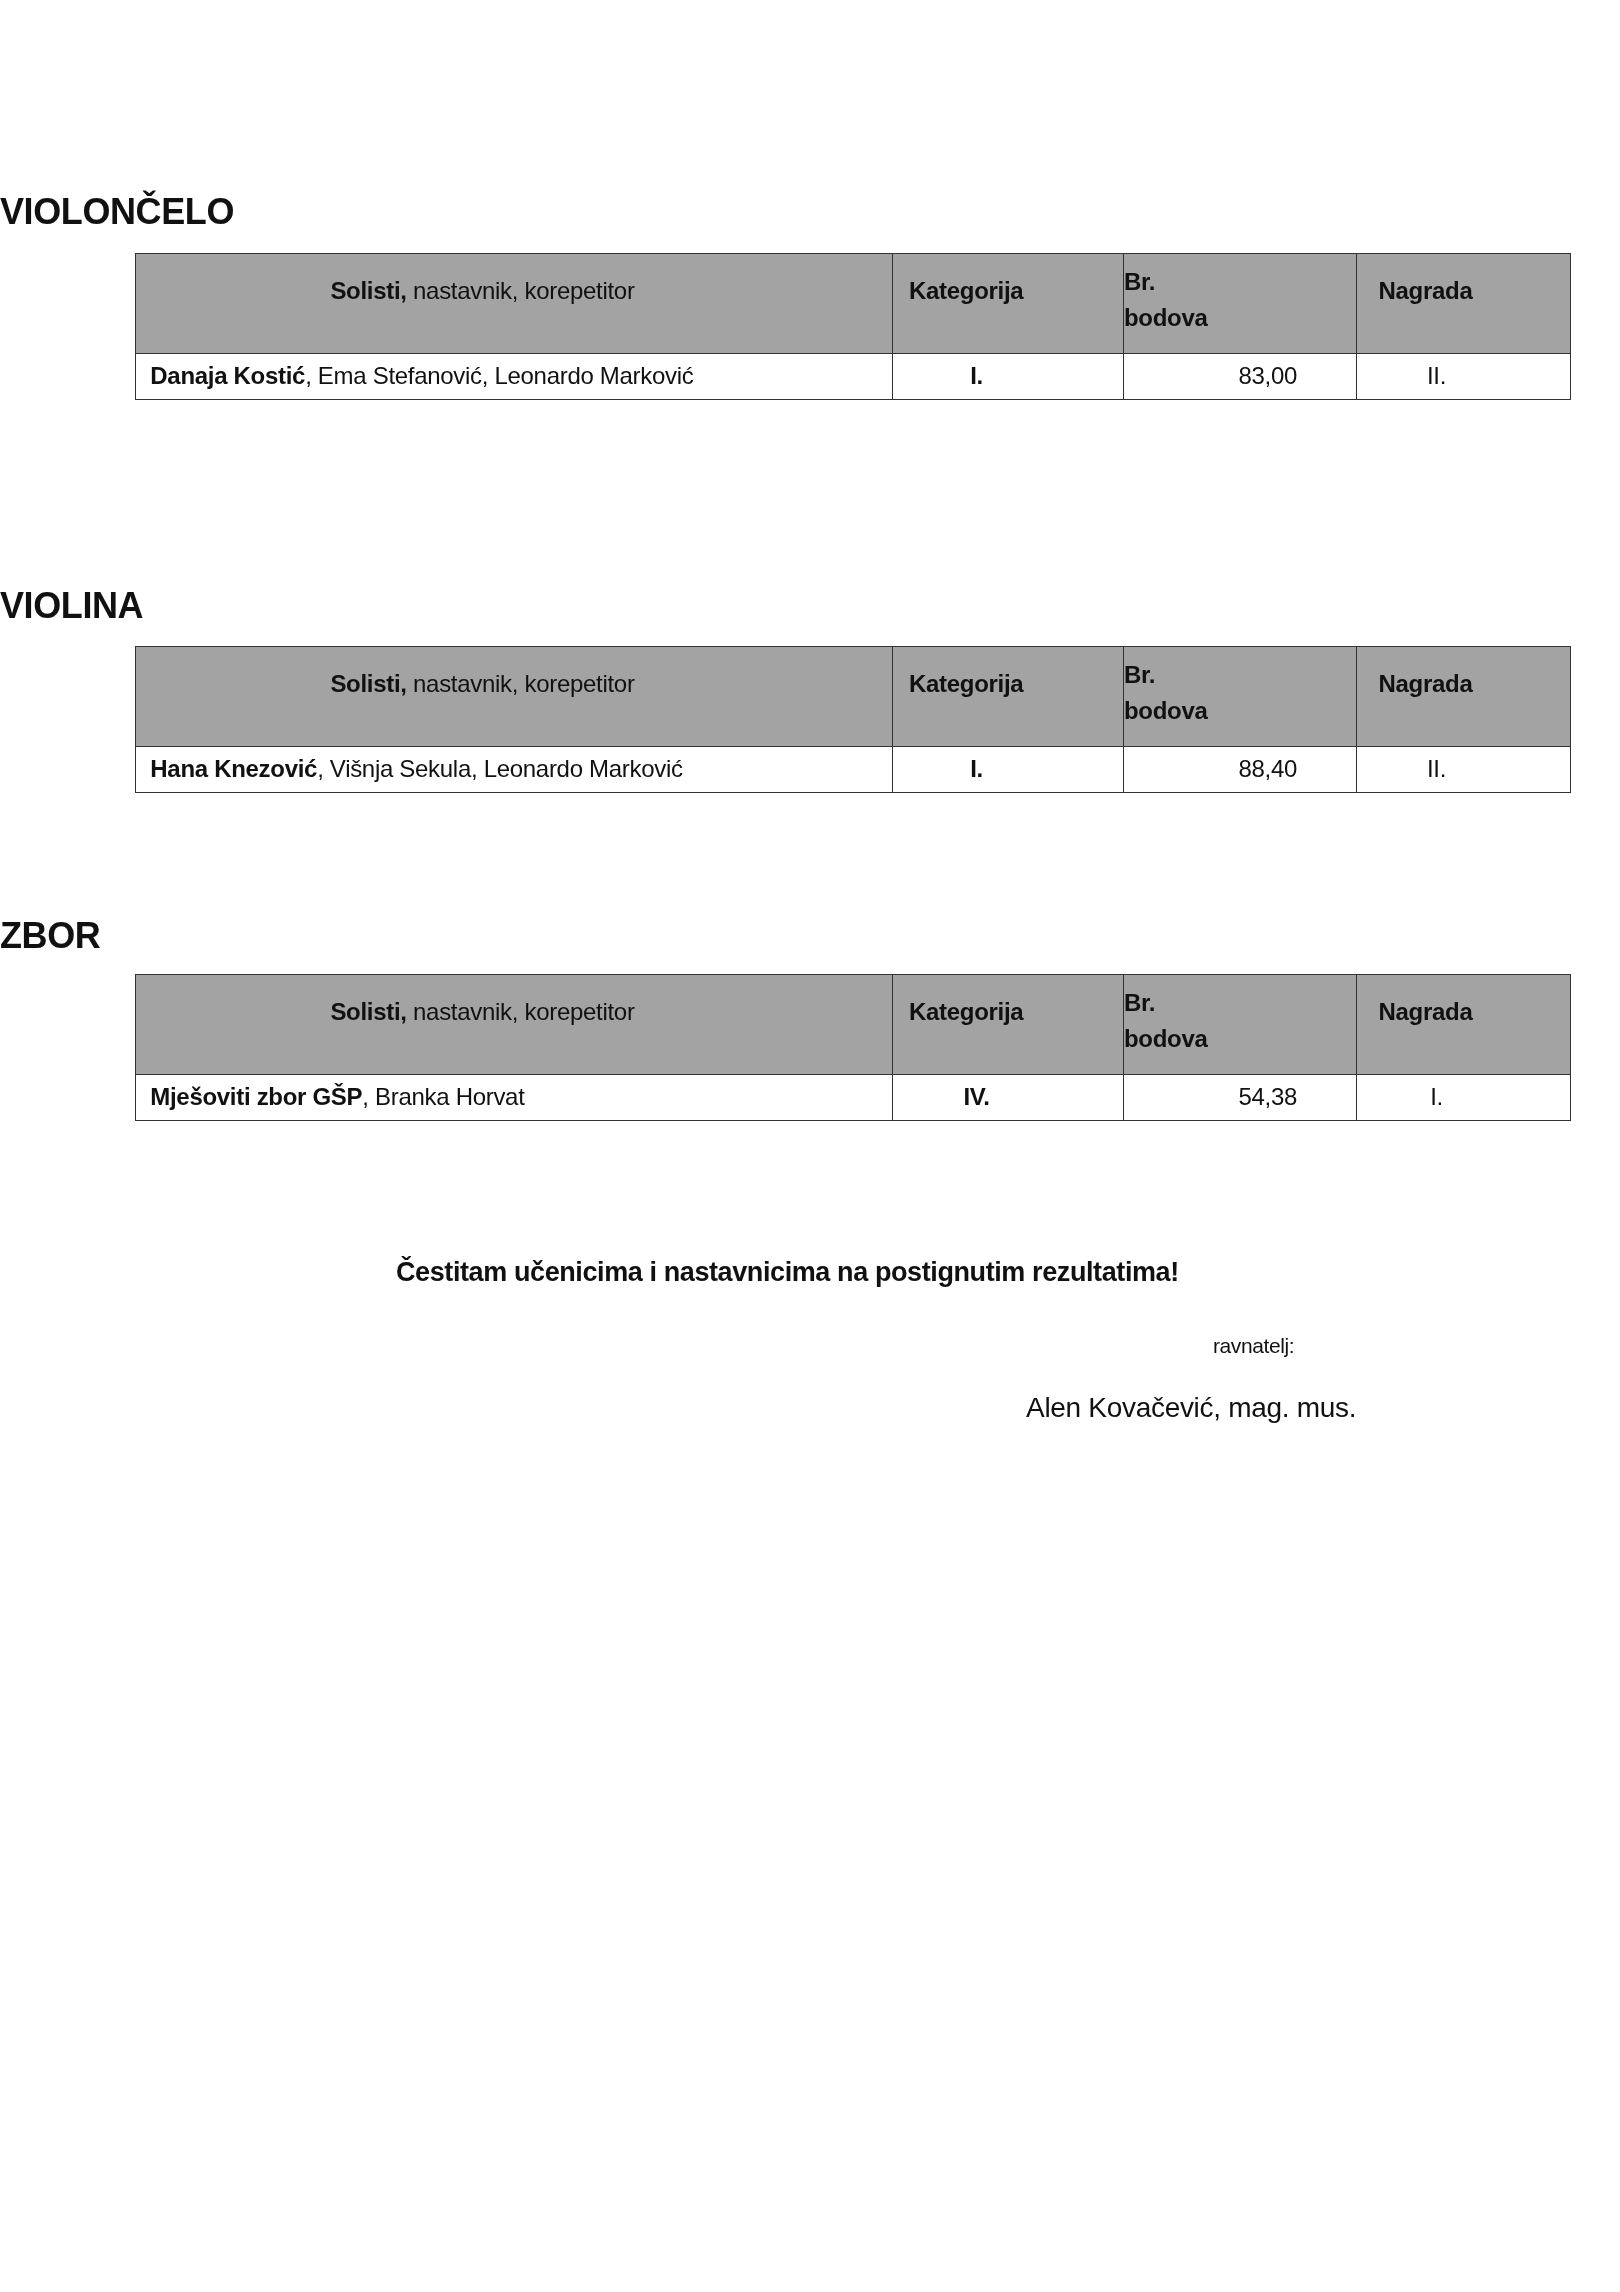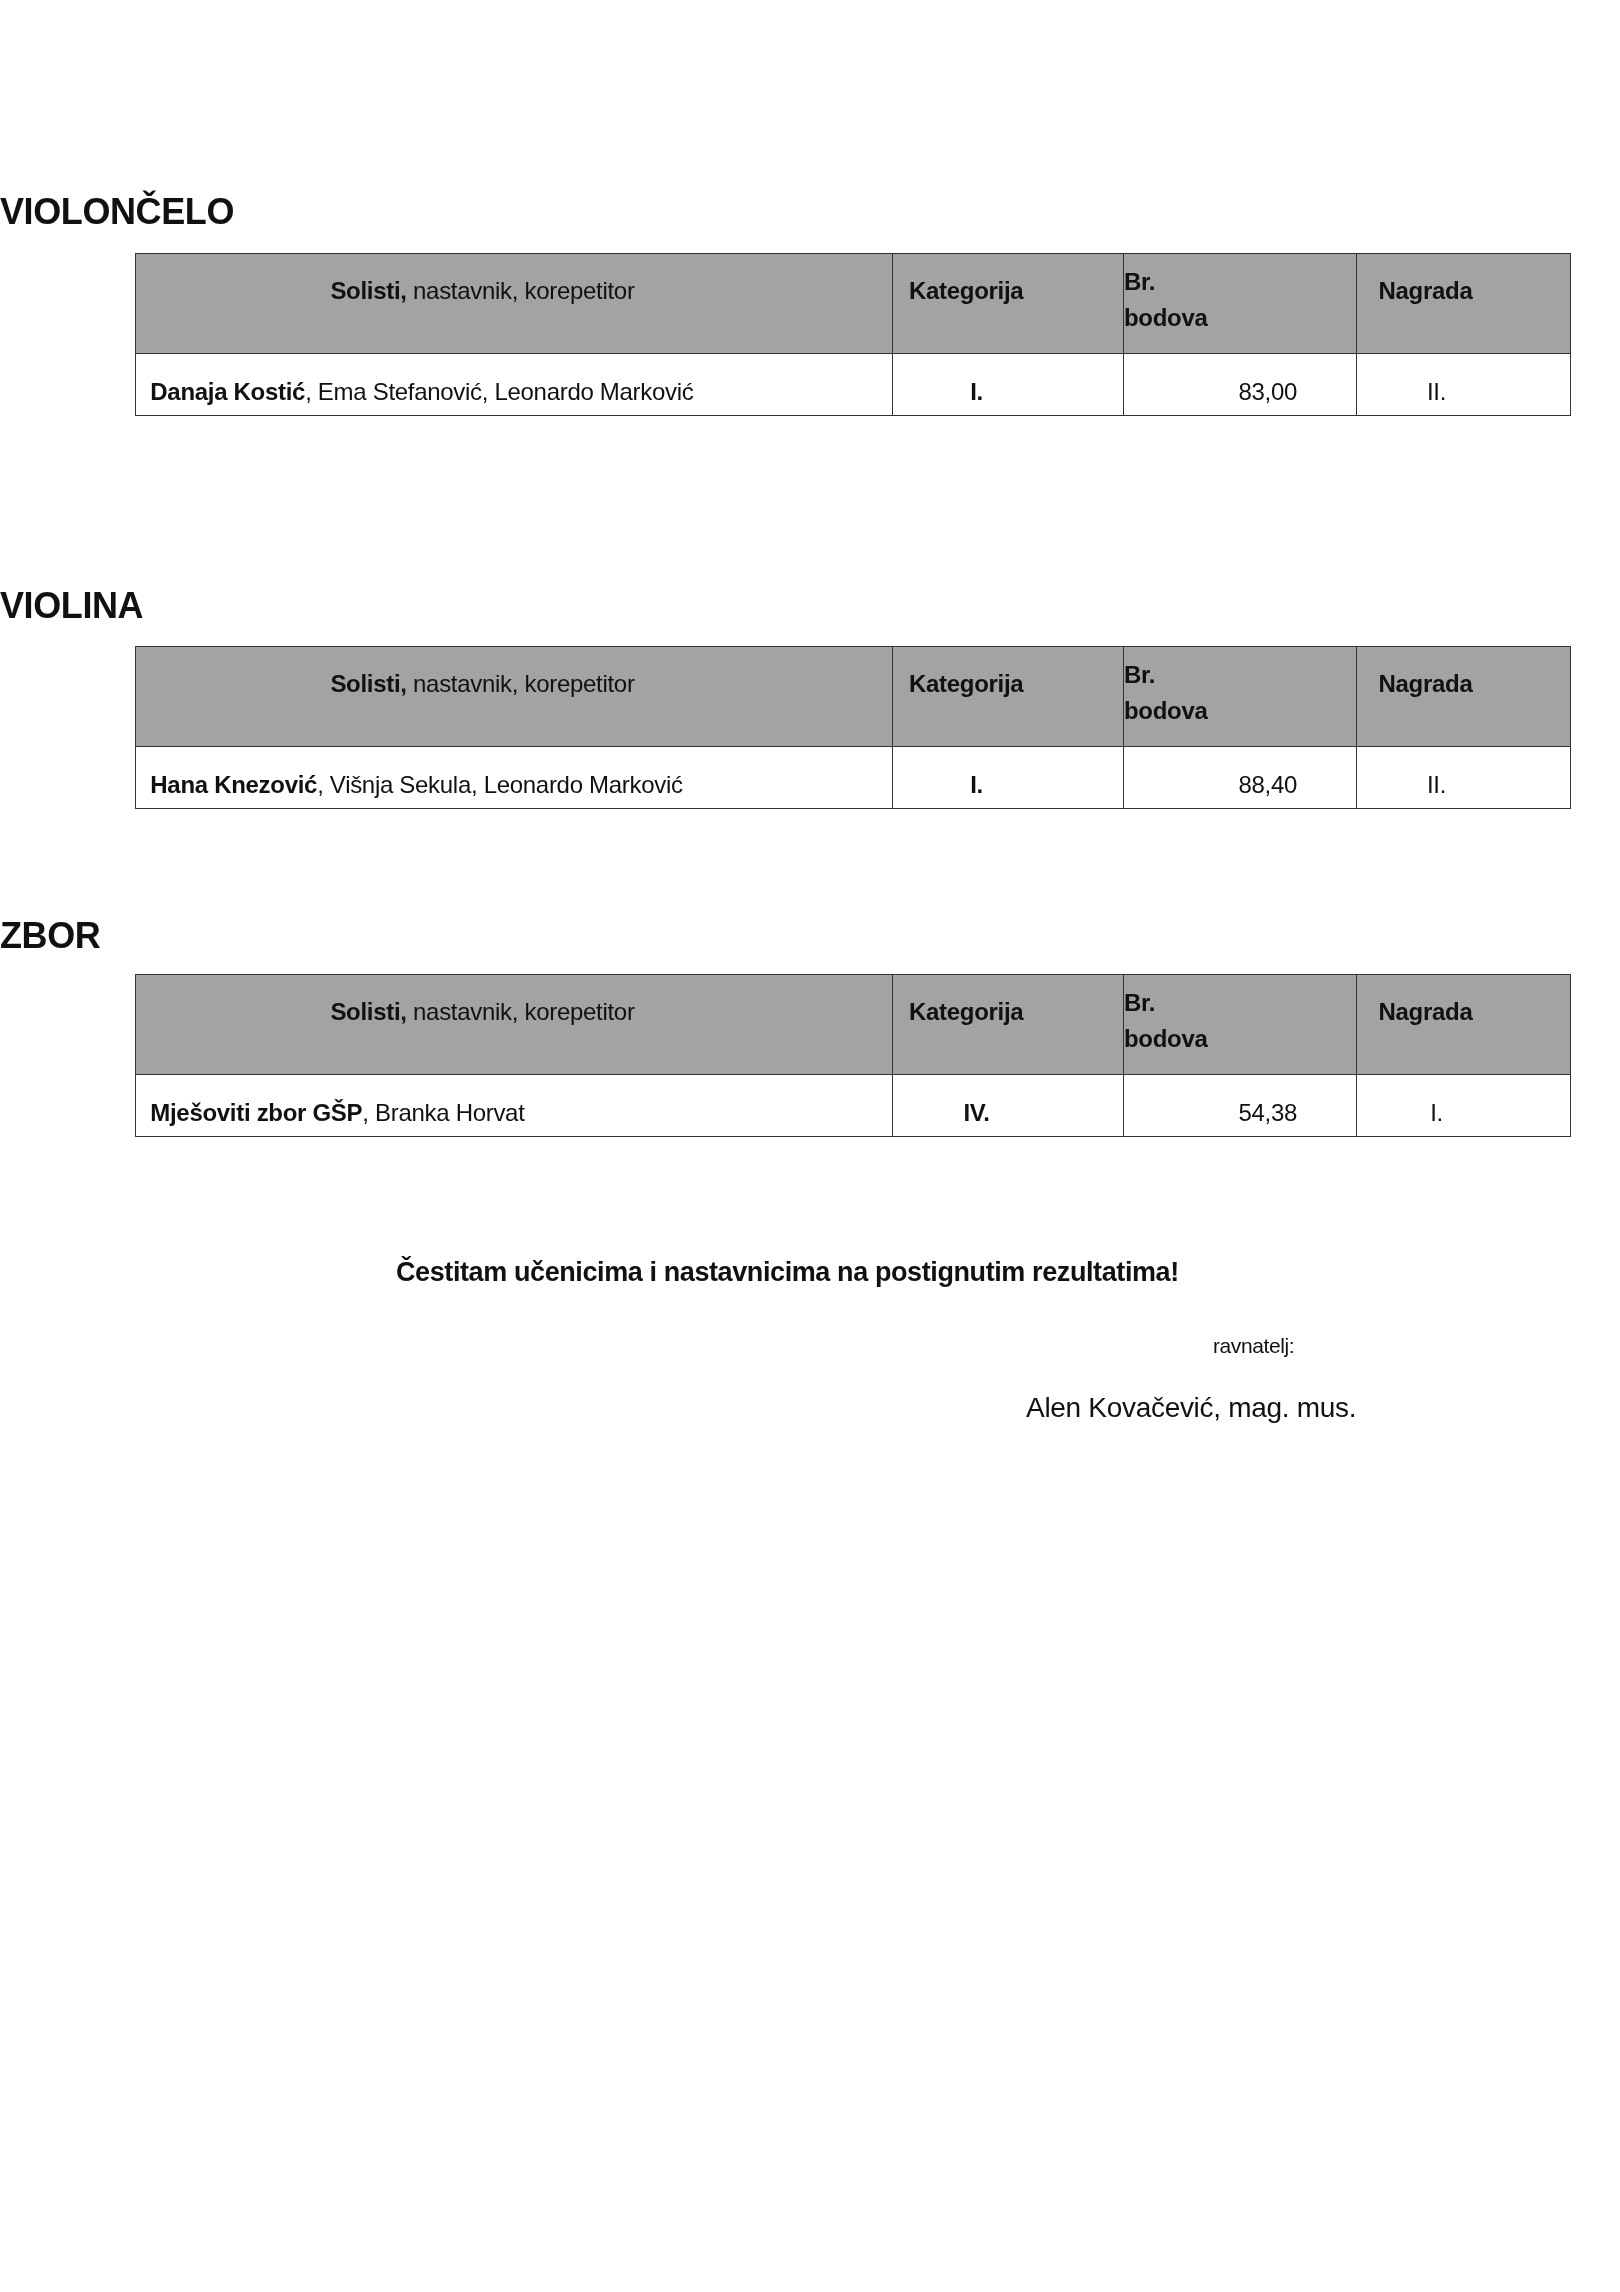--- a/index.html
+++ b/index.html
@@ -39,21 +39,21 @@
       letter-spacing: -0.3px;
     }
     table.results thead th {
       background: #a3a3a3;
       height: 99px;
       vertical-align: top;
       font-weight: bold;
       text-align: left;
     }
     table.results tbody td {
-      height: 62px;
+      height: 46px;
       vertical-align: bottom;
       padding-bottom: 9px;
       box-sizing: border-box;
     }
     col.c-name { width: 757px; }
     col.c-cat  { width: 231px; }
     col.c-pts  { width: 233px; }
     col.c-awd  { width: 214px; }
 
     .th-inner-name {

